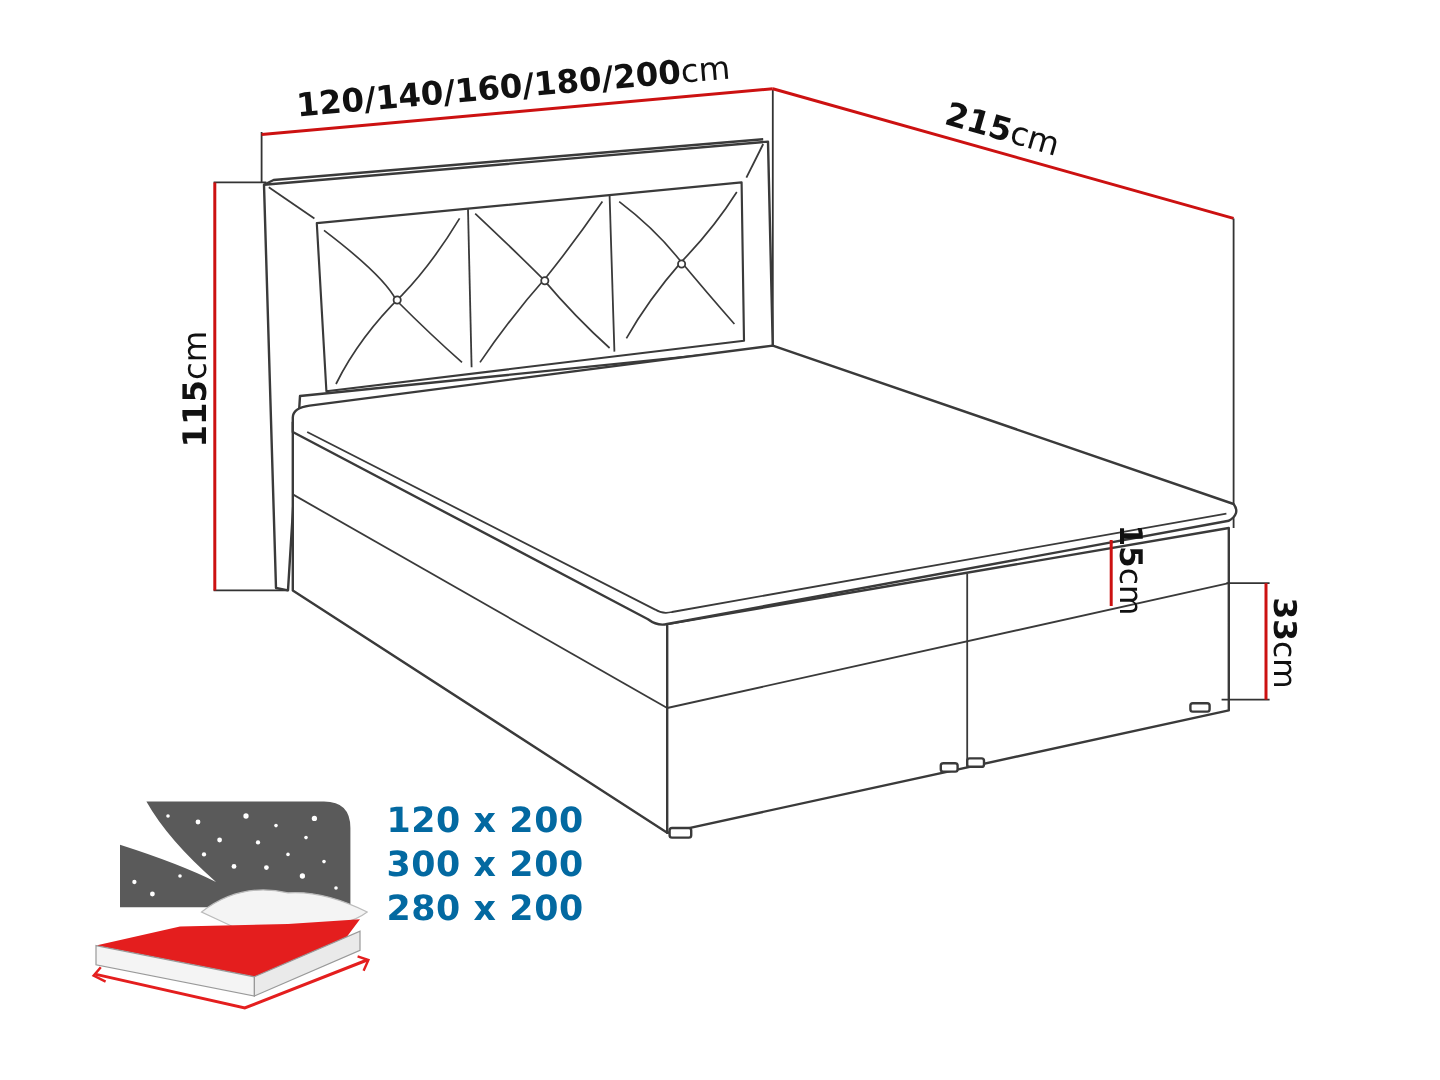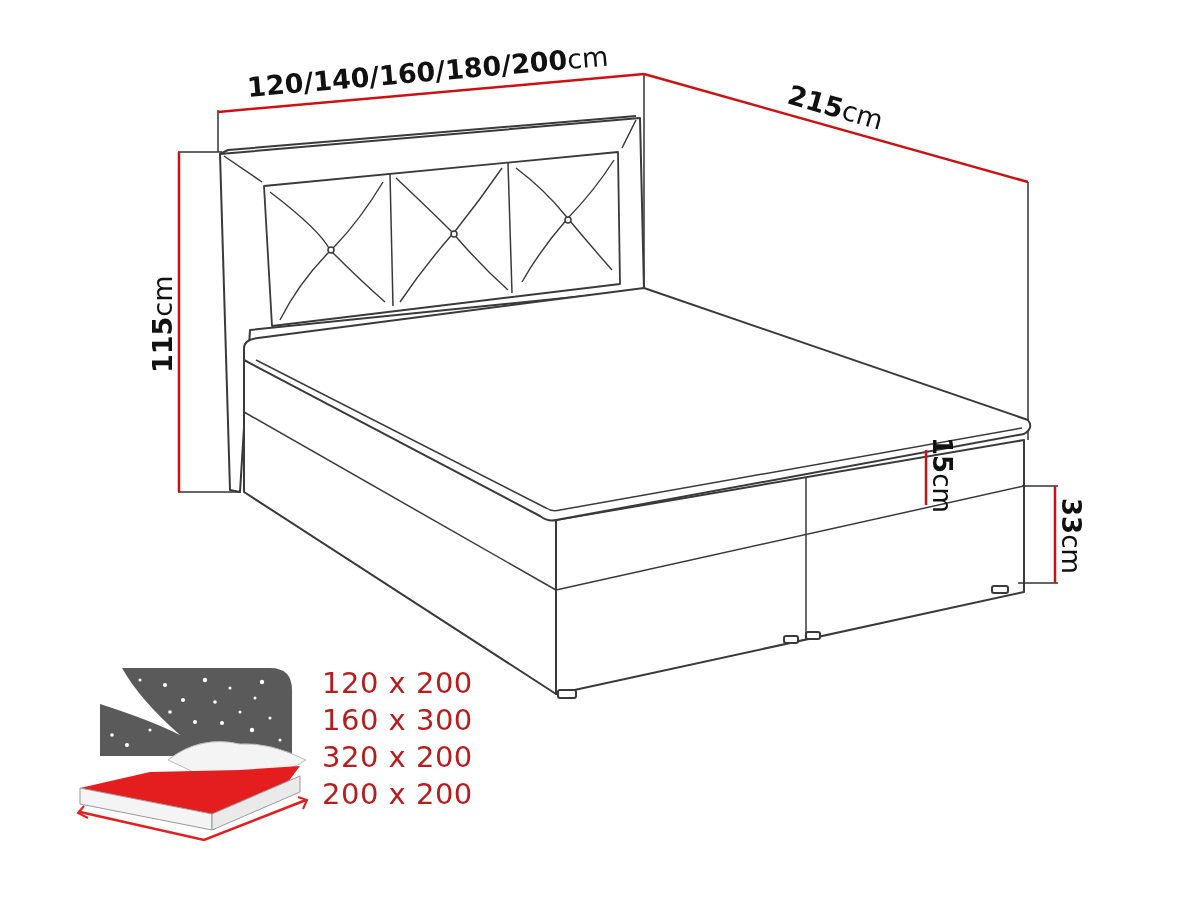--- a/index.html
+++ b/index.html
@@ -1,21 +1,21 @@
 <!DOCTYPE html>
 <html><head>
 <meta charset="utf-8">
 <style>
   html,body{margin:0;padding:0;background:#ffffff;}
   body{width:1200px;height:900px;overflow:hidden;position:relative;font-family:"DejaVu Sans","Liberation Sans",sans-serif;}
   #canvas{position:absolute;left:0;top:0;width:1200px;height:900px;}
   .dim-text{font-family:"DejaVu Sans","Liberation Sans",sans-serif;fill:#111;}
   .dim-bold{font-weight:bold;}
   .size-list{position:absolute;left:322px;top:665px;margin:0;padding:0;list-style:none;}
-  .size-list li{font-family:"DejaVu Sans","Liberation Sans",sans-serif;font-size:29px;line-height:37px;color:#b91c1c;font-weight:normal;letter-spacing:0.5px;}
+  .size-list li{font-family:"DejaVu Sans","Liberation Sans",sans-serif;font-size:29px;line-height:37px;color:#0369a1;font-weight:bold;letter-spacing:0.5px;}
 </style>
 </head>
 <body>
 
 <svg id="canvas" viewBox="0 0 1200 900" xmlns="http://www.w3.org/2000/svg">
 
   <g>
     <line x1="218" y1="110" x2="218" y2="152" stroke="#333" stroke-width="1.5"></line>
     <line x1="644" y1="75" x2="644" y2="290" stroke="#333" stroke-width="1.5"></line>
     <line x1="218" y1="112" x2="644" y2="74" stroke="#cc1111" stroke-width="2.5"></line>
@@ -124,16 +124,15 @@
     <path d="M80 788 L212 814 L212 830 L80 804 Z" fill="#f4f4f4" stroke="#999" stroke-width="1"></path>
     <path d="M212 814 L300 776 L300 792 L212 830 Z" fill="#eaeaea" stroke="#999" stroke-width="1"></path>
     <path d="M80 812 L204 840 L306 800" fill="none" stroke="#e41e1e" stroke-width="2.5"></path>
     <path d="M84 806 L78 813 L88 818" fill="none" stroke="#e41e1e" stroke-width="2"></path>
     <path d="M298 797 L307 800 L303 809" fill="none" stroke="#e41e1e" stroke-width="2"></path>
   </g>
 </svg>
 
 <ul class="size-list">
   <li>120 x 200</li>
-  <li>160 x 300</li>
-  <li>320 x 200</li>
-  <li>200 x 200</li>
+  <li>300 x 200</li>
+  <li>280 x 200</li>
 </ul>
 
 </body></html>

